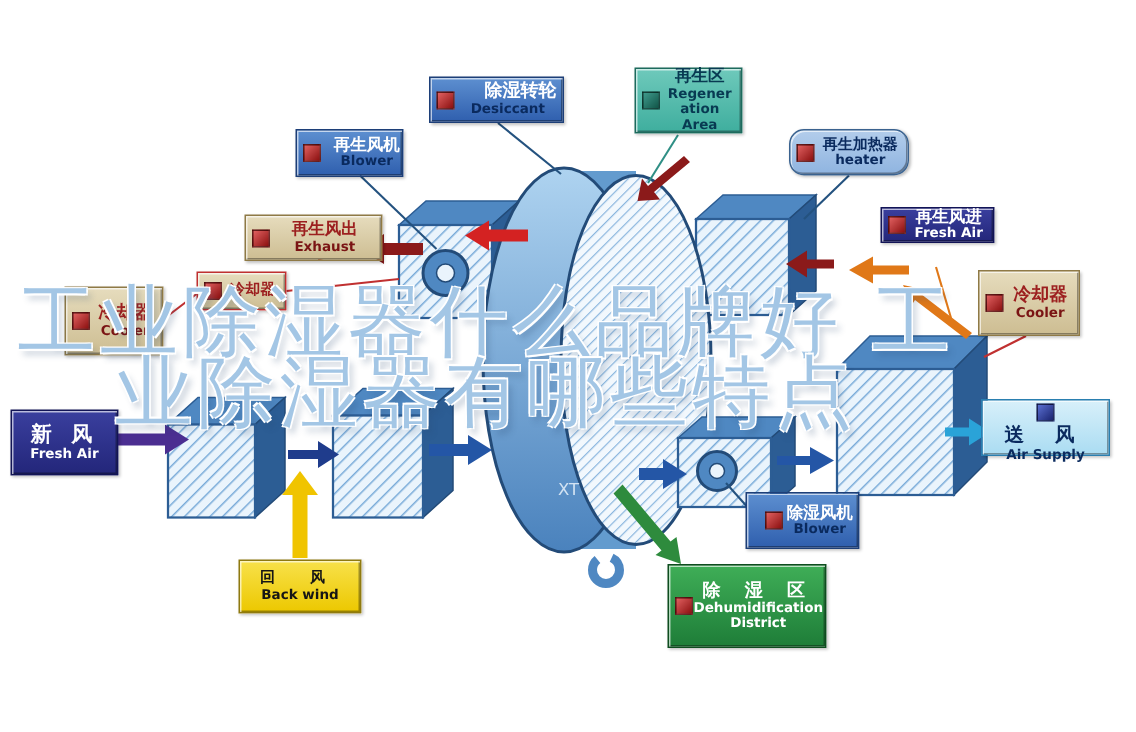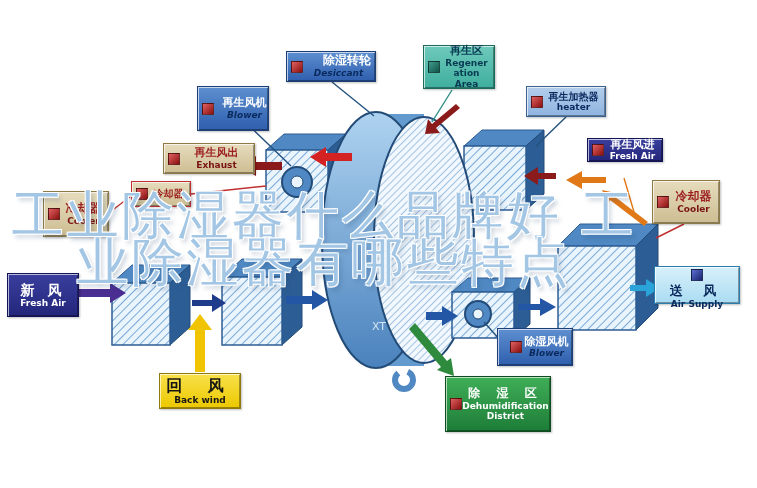--- a/index.html
+++ b/index.html
@@ -13,46 +13,46 @@
       box-shadow:inset 1px 1px 0 rgba(255,255,255,.65), inset -1px -1px 0 rgba(0,0,0,.35), 1px 1px 2px rgba(0,0,0,.25);}
   .co .txt{flex:1;display:flex;flex-direction:column;align-items:center;justify-content:center;line-height:1.15;min-width:0;}
   .zh{font-size:11px;font-weight:700;white-space:nowrap;}
   .en{font-size:9px;font-weight:700;text-align:center;}
   .chip{width:10px;height:10px;flex:0 0 10px;border:1px solid rgba(0,0,0,.45);}
   .chip-red{background:linear-gradient(135deg,#e06060,#8b1010);}
   .chip-teal{background:linear-gradient(135deg,#3f9a8c,#115548);}
   .chip-navy{background:linear-gradient(135deg,#5a6fd0,#1a2470);}
 
   .c-blue{background:linear-gradient(180deg,#5d8fd0,#2f5fae);border-color:#1d3f78;}
-  .c-blue .zh{color:#ffffff;} .c-blue .en{color:#0a2a5e;font-style:italic;}
-  .c-lightblue{background:linear-gradient(180deg,#b3cdeb,#8fb4e0);border-color:#3a628f;}
+  .c-blue .zh{color:#ffffff;} .c-blue .en{color:#0a2a5e;}
+  .c-lightblue{background:linear-gradient(180deg,#b3cdeb,#8fb4e0);border-color:#3a628f;border-radius:10px;}
   .c-lightblue .zh,.c-lightblue .en{color:#0a2a5e;}
   .c-teal{background:linear-gradient(180deg,#6ec9bb,#3fae9e);border-color:#1d6b5d;}
   .c-teal .zh,.c-teal .en{color:#083a52;}
   .c-tan{background:linear-gradient(180deg,#e6dcbd,#cdbd92);border-color:#8f7a46;}
   .c-tan .zh{color:#9c1f1f;} .c-tan .en{color:#7a1414;}
   .c-navy{background:linear-gradient(180deg,#3a3f9e,#23267a);border-color:#121456;}
   .c-navy .zh,.c-navy .en{color:#ffffff;}
   .c-yellow{background:linear-gradient(180deg,#f8e14a,#ecc800);border-color:#8f7a10;}
   .c-yellow .zh,.c-yellow .en{color:#151515;}
   .c-cyan{background:linear-gradient(180deg,#d8f0fa,#aadcf2);border-color:#2a7fb0;}
   .c-cyan .zh,.c-cyan .en{color:#0a2a5e;}
   .c-green{background:linear-gradient(180deg,#3fae57,#1e7d38);border-color:#0e4d1f;}
   .c-green .zh,.c-green .en{color:#ffffff;}
 
   
   #co-desiccant{left:286px;top:51px;width:90px;height:31px;} #co-desiccant .zh{font-size:12px;padding-left:17px;}
   #co-regen-area{left:423px;top:45px;width:72px;height:44px;} #co-regen-area .en{overflow-wrap:anywhere;}
-  #co-regen-blower{left:197px;top:86px;width:72px;height:45px;gap:11px;}
+  #co-regen-blower{left:197px;top:86px;width:72px;height:32px;gap:11px;}
   #co-regen-heater{left:526px;top:86px;width:80px;height:31px;} #co-regen-heater .zh{font-size:10px;}
   #co-exhaust{left:163px;top:143px;width:92px;height:31px;}
   #co-cooler-left{left:43px;top:191px;width:66px;height:46px;} #co-cooler-left .zh{font-size:12px;}
   #co-cooler-small{left:131px;top:181px;width:60px;height:26px;border-color:#c03030;} #co-cooler-small .zh{font-size:10px;}
   #co-fresh-air-left{left:7px;top:273px;width:72px;height:44px;} #co-fresh-air-left .zh{font-size:14px;letter-spacing:4px;}
-  #co-back-wind{left:159px;top:373px;width:82px;height:36px;} #co-back-wind .zh{font-size:16px;letter-spacing:10px;}
+  #co-back-wind{left:159px;top:373px;width:82px;height:36px;} #co-back-wind .zh{font-size:10px;letter-spacing:10px;}
   #co-regen-fresh-air{left:587px;top:138px;width:76px;height:24px;}
   #co-cooler-right{left:652px;top:180px;width:68px;height:44px;} #co-cooler-right .zh{font-size:12px;}
   #co-air-supply{left:654px;top:266px;width:86px;height:38px;flex-direction:column;} #co-air-supply .zh{font-size:13px;letter-spacing:8px;}
   #co-dehumid-blower{left:497px;top:328px;width:76px;height:38px;padding-left:12px;}
   #co-dehumid-district{left:445px;top:376px;width:106px;height:56px;} #co-dehumid-district .zh{font-size:12px;letter-spacing:6px;}
 
   
   #watermark{position:absolute;left:6px;top:192px;width:636px;z-index:6;text-align:center;
     pointer-events:none;font-weight:400;font-size:52px;line-height:47px;letter-spacing:3px;
     color:rgba(158,195,228,.95);

